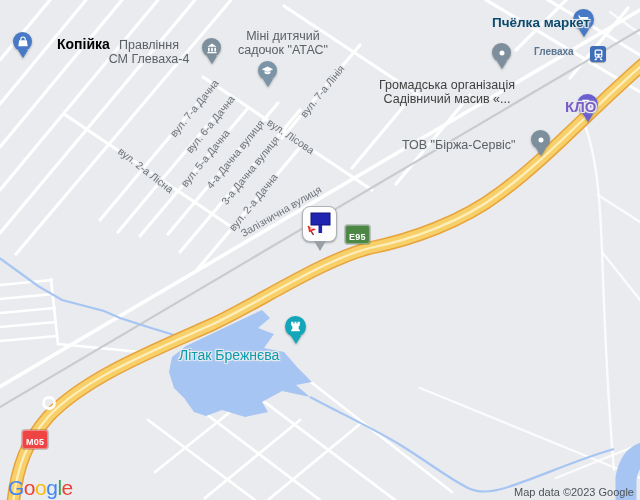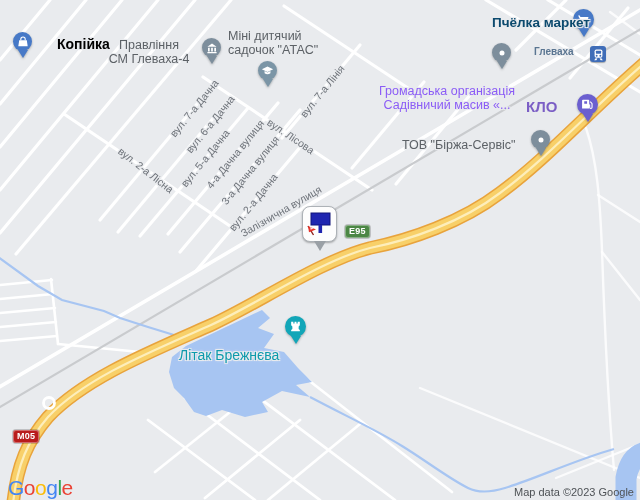--- a/index.html
+++ b/index.html
@@ -51,21 +51,21 @@
   }
   .bb-tail{
     width:0;height:0;margin:-1px auto 0;
     border-left:6px solid transparent;border-right:6px solid transparent;
     border-top:10px solid #9aa0a6;
   }
 
   
   .road-badge{
     position:absolute;color:#fff;font-size:9px;font-weight:bold;line-height:1;
-    padding:2px 4px 2px;border-radius:3px;letter-spacing:.3px;
+    padding:8px 4px 2px;border-radius:3px;letter-spacing:.3px;
     box-shadow:inset 0 0 0 1px rgba(255,255,255,.35), 0 0 0 1px rgba(0,0,0,.18);
   }
 
   
   #google-logo{
     position:absolute;left:8px;top:476px;font-size:21px;font-weight:normal;
     letter-spacing:-.5px;cursor:pointer;
   }
   #attribution{
     position:absolute;right:6px;bottom:2px;font-size:11px;color:#4e5256;
@@ -196,21 +196,21 @@
 
     <div class="poi-pin" style="left: 258px; top: 61px; color: rgb(123, 149, 166);">
       <div class="pin-head">
           <svg width="13" height="13" viewBox="-6 -6 12 12" fill="#fff">
         <path d="M0,-3.8 L5.2,-1.2 L0,1.4 L-5.2,-1.2 Z"></path>
         <path d="M-2.7,0.5 v2.1 c1.7,1.3 3.7,1.3 5.4,0 v-2.1 l-2.7,1.35 z"></path>
       </svg>
         </div>
         <div class="pin-tip"></div>
     </div>
-    <div class="poi-label halo two" style="left: 228px; top: 29px; width: 110px; color: rgb(92, 97, 102);">
+    <div class="poi-label halo two" style="left: 228px; top: 29px; width: 110px; text-align: center; color: rgb(92, 97, 102);">
       <span>Міні дитячий</span><br>
       <span>садочок "АТАС"</span>
     </div>
 
     <div class="poi-pin big" style="left: 573px; top: 9px; color: rgb(71, 121, 199);">
       <div class="pin-head">
           <svg width="13" height="13" viewBox="-6 -6 12 12" fill="#fff">
         <path d="M-5,-3.6 h1.6 l0.5,1.2 h7.5 l-1.2,4.2 h-5.6 z"></path>
         <circle cx="-1.7" cy="3.5" r="1.15"></circle>
             <circle cx="2.4" cy="3.5" r="1.15"></circle>
@@ -232,36 +232,36 @@
     <div class="poi-label halo" style="left: 534px; top: 46px; font-size: 10px; font-weight: bold; color: rgb(90, 117, 145);">Глеваха</div>
 
     <div class="poi-pin" style="left: 492px; top: 43px; color: rgb(125, 142, 156);">
       <div class="pin-head">
           <svg width="12" height="12" viewBox="-6 -6 12 12" fill="#fff">
             <circle r="2.5"></circle>
           </svg>
       </div>
         <div class="pin-tip"></div>
     </div>
-    <div class="poi-label halo two" style="left: 366px; top: 84px; width: 162px; text-align: center; color: #8b5cf6;">
+    <div class="poi-label halo two" style="left: 366px; top: 78px; width: 162px; text-align: center; color: #404040;">
       <span>Громадська організація</span><br>
       <span>Садівничий масив «...</span>
     </div>
 
     <div class="poi-pin big" style="left: 577px; top: 94px; color: rgb(107, 95, 208);">
       <div class="pin-head">
           <svg width="13" height="13" viewBox="-6 -6 12 12" fill="#fff">
         <path d="M-4.2,-4.4 h5 a0.8,0.8 0 0 1 0.8,0.8 v7.2 h-6.6 v-7.2 a0.8,0.8 0 0 1 0.8,-0.8 z
                  M-3,-3 v2.2 h2.6 v-2.2 z" fill-rule="evenodd"></path>
         <path d="M2.6,-2.6 l1.6,1.8 v3.4 a1.1,1.1 0 0 1 -2.2,0 v-2.2 h-0.6" fill="none" stroke="#fff" stroke-width="1"></path>
       </svg>
         </div>
         <div class="pin-tip"></div>
     </div>
-    <div class="poi-label halo" style="left: 526px; top: 99px; font-size: 15px; font-weight: bold; color: rgb(123, 94, 197);">КЛО</div>
+    <div class="poi-label halo" style="left: 565px; top: 99px; font-size: 15px; font-weight: bold; color: rgb(123, 94, 197);">КЛО</div>
 
     <div class="poi-pin" style="left: 531px; top: 130px; color: rgb(125, 142, 156);">
       <div class="pin-head">
           <svg width="12" height="12" viewBox="-6 -6 12 12" fill="#fff">
             <circle r="2.5"></circle>
           </svg>
       </div>
         <div class="pin-tip"></div>
     </div>
     <div class="poi-label halo" style="left: 402px; top: 138px; color: rgb(92, 97, 102);">ТОВ "Біржа-Сервіс"</div>
@@ -284,21 +284,21 @@
           <rect x="13.5" y="15" width="3.6" height="8" fill="#1f25b0"></rect>
           <line x1="3" y1="16" x2="8.5" y2="25" stroke="#8d1d17" stroke-width="1.4"></line>
           <path d="M3,16 l8,3.6 -7,2.6 z" fill="#e63229"></path>
           <path d="M5.2,17 l3.4,1.6 -3,1.1 z" fill="#fff" opacity="0.85"></path>
         </svg>
       </div>
       <div class="bb-tail"></div>
     </div>
 
     <div class="road-badge" style="left: 345px; top: 225px; background-color: rgb(76, 135, 69);">E95</div>
-    <div class="road-badge" style="left: 13px; top: 430px; background-color: #b91c1c;">M05</div>
+    <div class="road-badge" style="left: 22px; top: 430px; background-color: #ef4444;">M05</div>
 
     <div id="google-logo">
       <span style="color: rgb(66, 133, 244);">G</span><span style="color: rgb(234, 67, 53);">o</span><span style="color: rgb(251, 188, 5);">o</span><span style="color: rgb(66, 133, 244);">g</span><span style="color: rgb(52, 168, 83);">l</span><span style="color: rgb(234, 67, 53);">e</span>
     </div>
 
     <div id="attribution">Map data ©2023 Google</div>
   </div>
 </div>
 
 </body></html>

